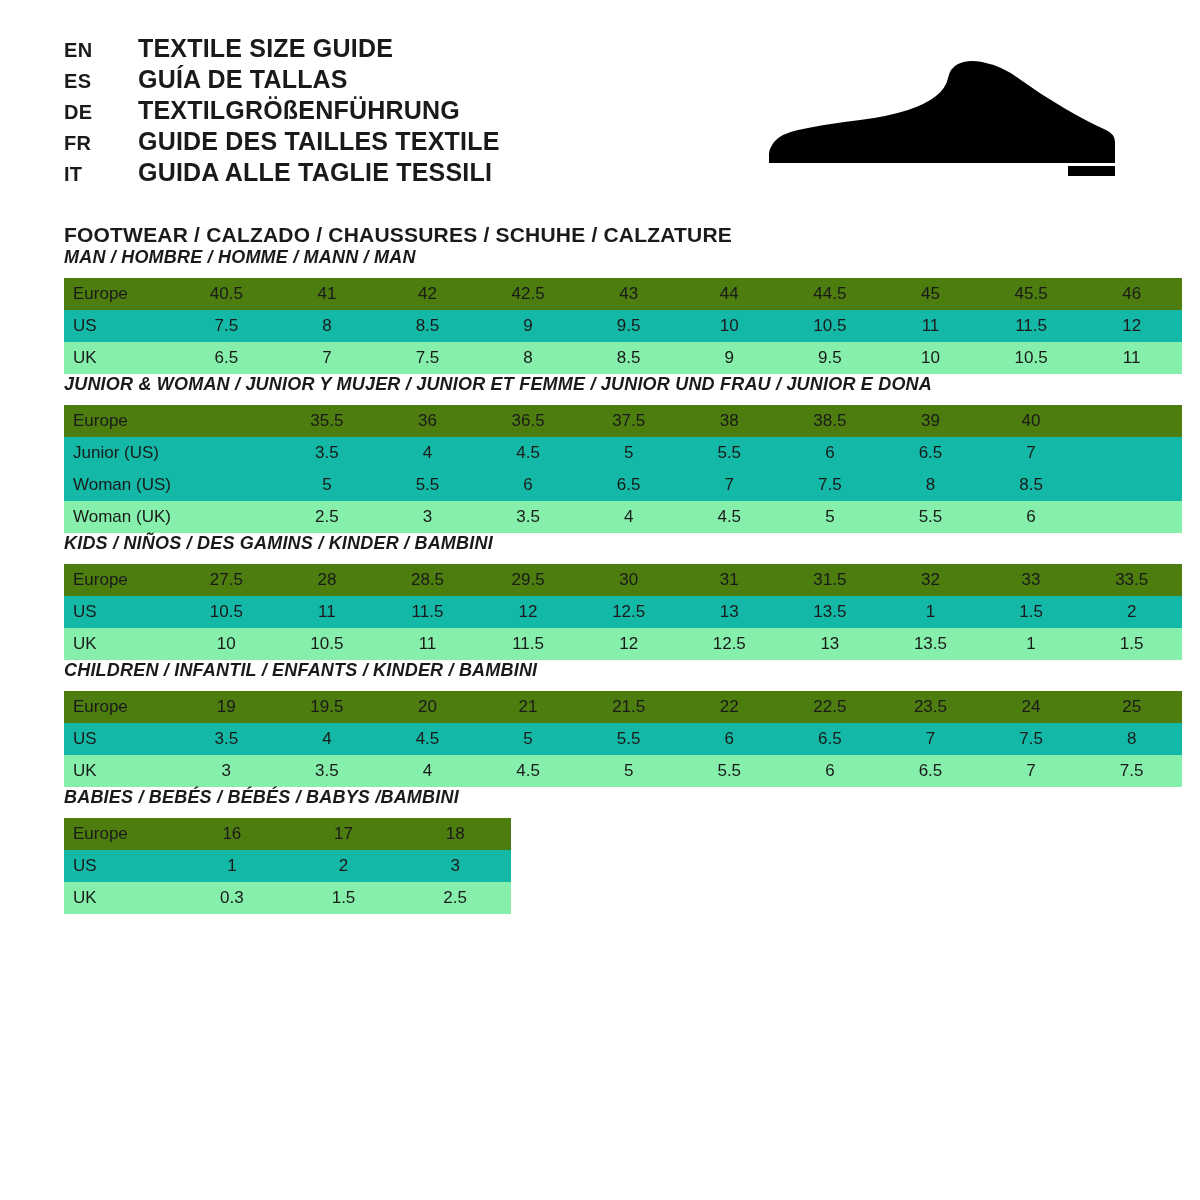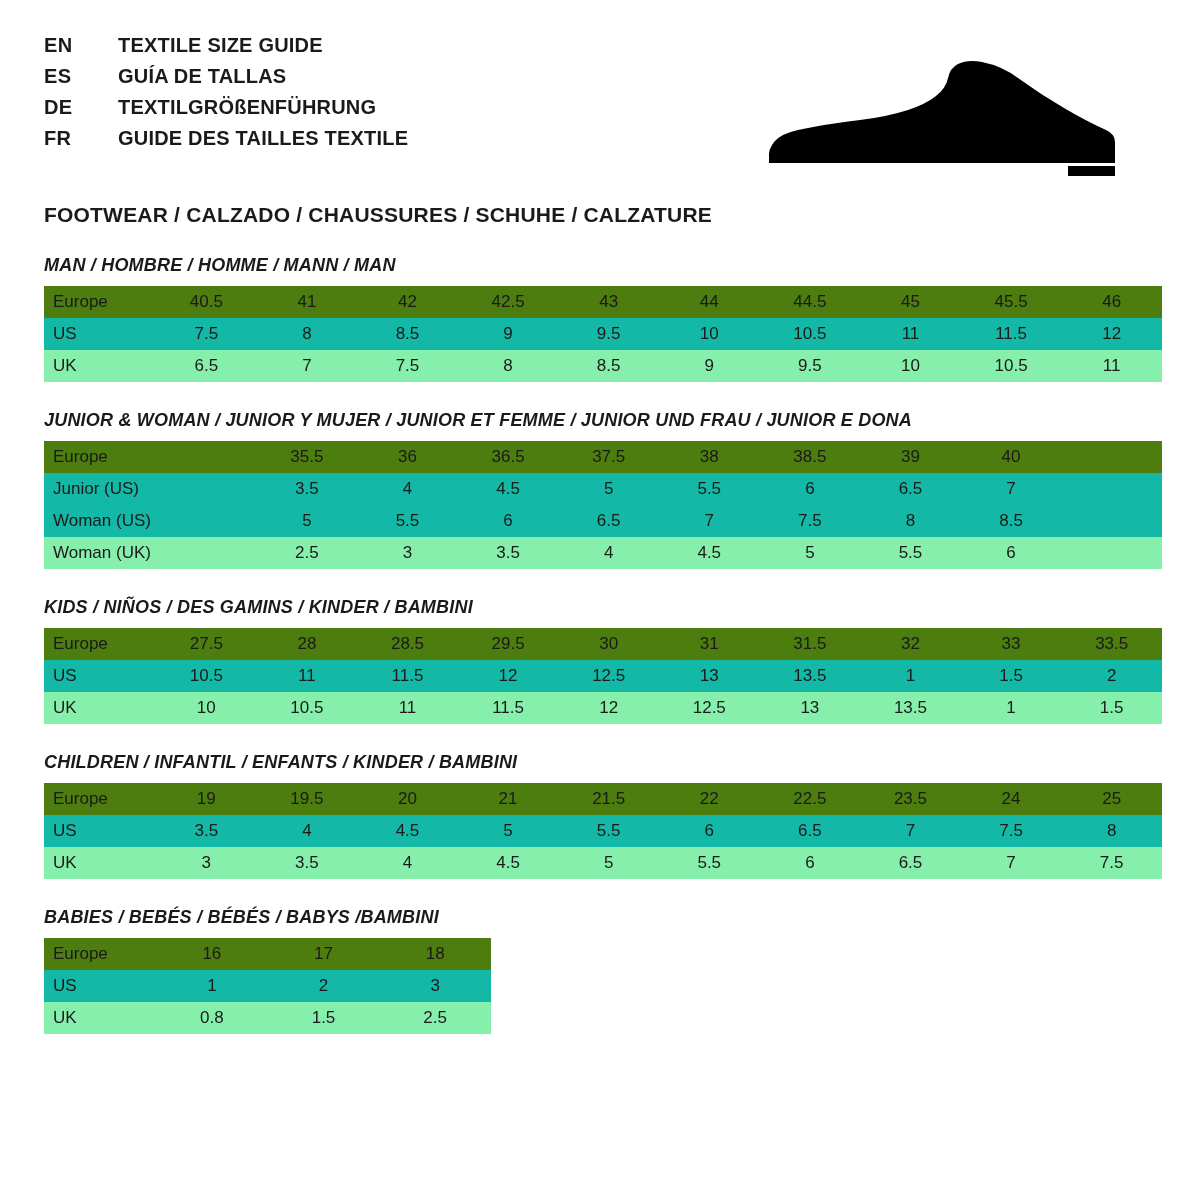--- a/index.html
+++ b/index.html
@@ -6,21 +6,21 @@
   html, body {
     margin: 0; padding: 0;
     width: 1200px; height: 1200px;
     background: #ffffff;
     font-family: "Liberation Sans", sans-serif;
     color: #1a1a1a;
   }
   .page {
     position: relative;
     width: 1200px; height: 1077px;
-    padding: 34px 40px 0 44px;
+    padding: 34px 40px 0 64px;
   }
 
   
   .header {
     display: flex;
     align-items: flex-start;
     justify-content: space-between;
   }
   .lang-block { flex: 0 0 auto; }
   .lang-row {
@@ -28,39 +28,39 @@
     align-items: baseline;
     height: 31px;
   }
   .lang-code {
     width: 74px;
     font-size: 20px;
     font-weight: bold;
     letter-spacing: .3px;
   }
   .lang-text {
-    font-size: 20px;
+    font-size: 25px;
     font-weight: bold;
     letter-spacing: .2px;
   }
   .shoe-wrap {
     flex: 0 0 auto;
     margin-right: 42px;
     margin-top: 24px;
   }
 
   .fw-title {
-    margin-top: 16px;
+    margin-top: 34px;
     font-size: 21px;
     font-weight: bold;
     letter-spacing: .2px;
   }
 
   
-  .section { margin-top: 28px; }
+  .section { }
   .section:first-of-type { margin-top: 70px; }
   .section-title {
     font-size: 18px;
     font-weight: bold;
     font-style: italic;
     letter-spacing: .2px;
     margin-bottom: 10px;
   }
   table {
     border-collapse: collapse;
@@ -110,20 +110,24 @@
         <span class="lang-text">GUÍA DE TALLAS</span>
       </div>
       <div class="lang-row">
         <span class="lang-code">DE</span>
         <span class="lang-text">TEXTILGRÖßENFÜHRUNG</span>
       </div>
       <div class="lang-row">
         <span class="lang-code">FR</span>
         <span class="lang-text">GUIDE DES TAILLES TEXTILE</span>
       </div>
+      <div class="lang-row">
+        <span class="lang-code">IT</span>
+        <span class="lang-text">GUIDA ALLE TAGLIE TESSILI</span>
+      </div>
     </div>
 
     <div class="shoe-wrap">
       <svg width="350" height="125" viewBox="0 0 350 125" aria-hidden="true">
         <path fill="#000000" d="M347 96 L347 84 Q347 76 338 72 Q318 63 296 50 Q272 36 250 20 Q234 8 214 4 Q200 1 190 6 Q182 10 180 20 Q178 30 168 38 Q158 46 140 52 Q118 59 92 62 Q58 66 30 72 Q12 76 6 84 Q1 91 1 96 L1 105 L347 105 Z M347 108 L347 118 L300 118 L300 108 Z"></path>
       </svg>
     </div>
 
   </div>
 
@@ -399,21 +403,21 @@
           <td>18</td>
         </tr>
         <tr class="plain">
           <td class="rowlabel">US</td>
           <td>1</td>
           <td>2</td>
           <td>3</td>
         </tr>
         <tr class="alt">
           <td class="rowlabel">UK</td>
-          <td>0.8</td>
+          <td>0.3</td>
           <td>1.5</td>
           <td>2.5</td>
         </tr>
       </tbody>
     </table>
   </div>
 
 </div>
 
 </body></html>

